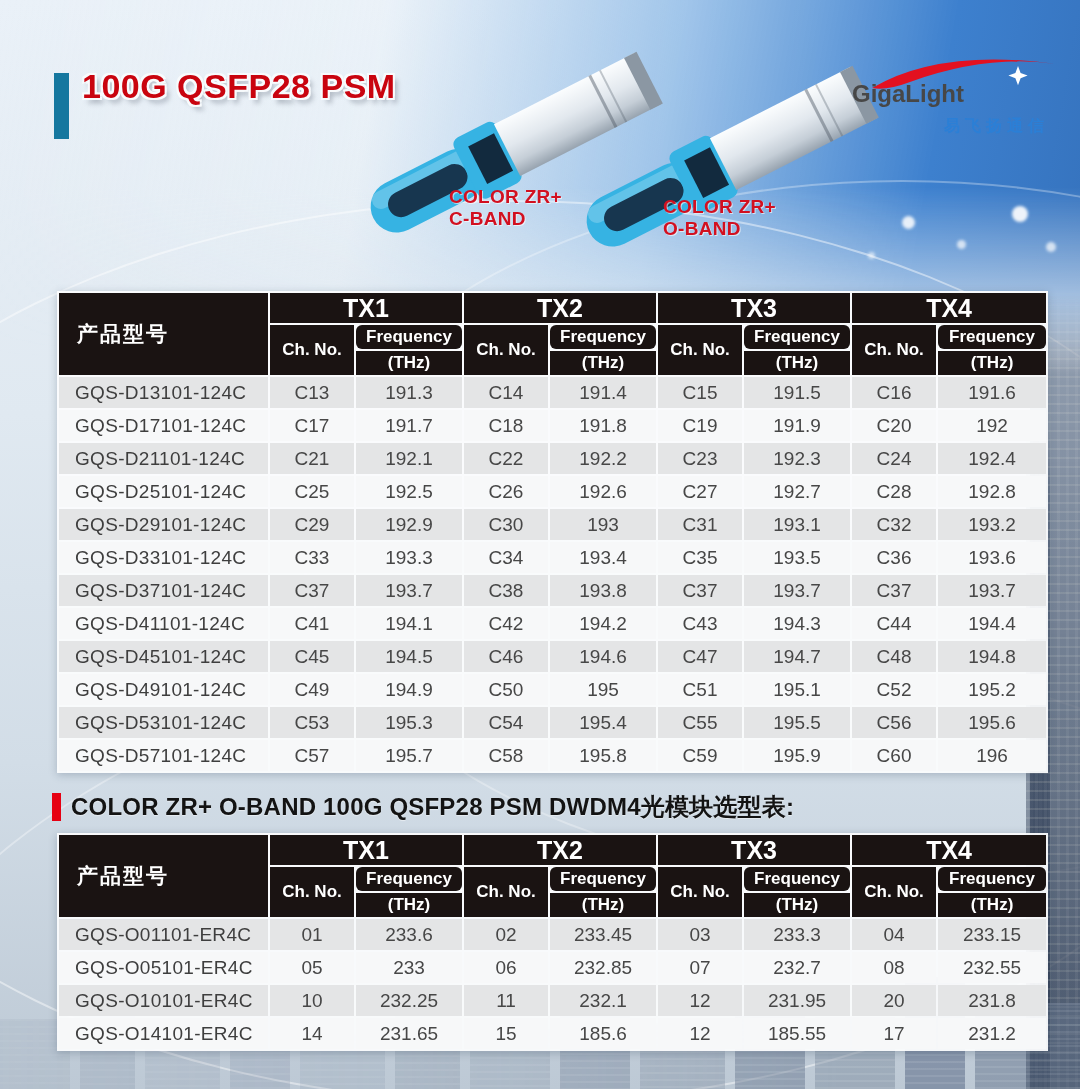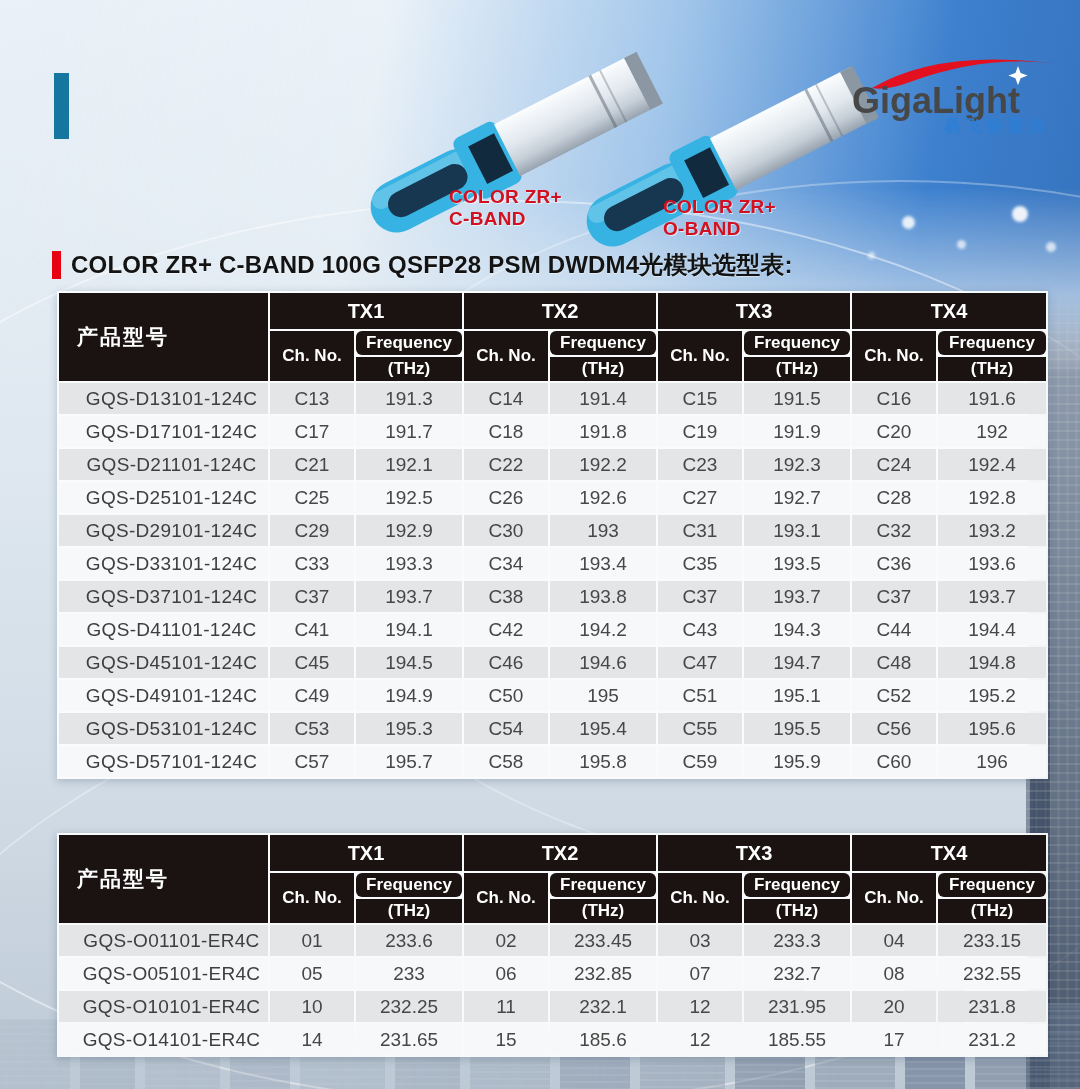--- a/index.html
+++ b/index.html
@@ -40,21 +40,21 @@
     mask-image:linear-gradient(180deg, transparent 0, #000 10%);
   }
   
   .hero-title { position:absolute; left:82px; top:68px; z-index:6;
     font-size:34px; font-weight:900; line-height:37px; color:#c9040f; letter-spacing:0.5px;
     text-shadow:-2px -2px 0 #f8fbfd, 2px -2px 0 #f8fbfd, -2px 2px 0 #f8fbfd, 2px 2px 0 #f8fbfd,
                 4px 5px 5px rgba(95,105,120,0.45); }
   .teal-bar { position:absolute; left:54px; top:73px; width:15px; height:66px; background:#15779f; z-index:6; }
   .logo { position:absolute; left:852px; top:52px; width:220px; z-index:6; }
   .logo-swoosh { position:absolute; left:18px; top:0; }
-  .logo-brand { position:absolute; left:0px; top:28px; font-size:36px; font-weight:800; color:#474747; letter-spacing:0px; }
+  .logo-brand { position:absolute; left:0px; top:28px; font-size:24px; font-weight:800; color:#474747; letter-spacing:0px; }
   .logo-cn { position:absolute; left:92px; top:64px; font-size:16px; font-weight:700; color:#2b7fd6; letter-spacing:5px; }
   .module-svg { position:absolute; z-index:5; }
   .m1 { left:352px; top:42px; }
   .m2 { left:568px; top:56px; }
   .mod-label { position:absolute; z-index:6; font-size:19px; font-weight:800; color:#d21020;
     line-height:22px; letter-spacing:0.3px; text-shadow:1px 1px 0 rgba(255,255,255,0.6); }
   .lab1 { left:449px; top:186px; }
   .lab2 { left:663px; top:196px; }
   
   .section-heading { position:absolute; left:52px; z-index:6; display:flex; align-items:center; gap:10px; }
@@ -62,26 +62,26 @@
   .red-bar { width:9px; height:28px; background:#e60012; flex:0 0 auto; }
   .sh-text { font-size:24px; font-weight:800; color:#131313; letter-spacing:0.2px;
     text-shadow:0 1px 1px rgba(255,255,255,0.5); white-space:nowrap; }
   
   .table-wrap { position:absolute; left:57px; z-index:6; }
   .tw1 { top:291px; } .tw2 { top:833px; }
   table.spec { border-collapse:separate; border-spacing:2px; background:rgba(251,252,253,0.95);
     table-layout:fixed; width:971px; box-shadow:0 2px 8px rgba(40,60,85,0.25); }
   table.spec th { background:#1a1312; color:#ffffff; font-weight:700; padding:0; }
   .th-model { font-size:21px; text-align:left; padding-left:18px !important; letter-spacing:2px; }
-  .th-group { font-size:20px; height:36px; }
+  .th-group { font-size:25px; height:30px; }
   .th-ch    { font-size:17px; }
   .th-freq  { font-size:17px; height:24px;border-radius:6px; }
   .th-thz   { font-size:17px; height:24px;margin-top:13px; }
   table.spec td { height:31px; text-align:center; font-size:19px; color:#474747; padding:0; }
-  table.spec td.model { text-align:center; padding-left:16px; color:#3e3e3e; letter-spacing:0.3px; }
+  table.spec td.model { text-align:left; padding-left:16px; color:#3e3e3e; letter-spacing:0.3px; }
   table.spec tbody tr:nth-child(odd) td { background:#e4e5e6; }
   table.spec tbody tr:nth-child(even) td { background:#f7f8f9; }
 </style>
 </head>
 <body>
 
 <div id="page">
 
   <div class="sky"></div>
   <div class="arc arc1"></div>
@@ -105,20 +105,21 @@
     <div class="b" style="left:560px;width:70px;height:92px;background-color:rgba(105,120,145,0.45)"></div>
     <div class="b" style="left:640px;width:85px;height:66px;background-color:rgba(120,135,155,0.4)"></div>
     <div class="b" style="left:735px;width:70px;height:102px;background-color:rgba(100,115,140,0.5)"></div>
     <div class="b" style="left:815px;width:80px;height:72px;background-color:rgba(115,130,150,0.42)"></div>
     <div class="b" style="left:905px;width:60px;height:112px;background-color:rgba(90,105,135,0.55)"></div>
     <div class="b" style="left:975px;width:105px;height:86px;background-color:rgba(100,115,140,0.5)"></div>
   </div>
 
   <div class="teal-bar"></div>
   <div class="hero-title">
+    <div>100G QSFP28 PSM</div>
   </div>
 
   <div class="logo">
     <svg class="logo-swoosh" width="200" height="40" viewBox="0 0 200 40">
       <path d="M2 36 Q70 -4 186 12 Q118 2 40 30 Q16 39 2 36 Z" fill="#e31120"></path>
       <path d="M148 14 l2.6 7 7 2.6 -7 2.6 -2.6 7 -2.6 -7 -7 -2.6 7 -2.6 z" fill="#ffffff"></path>
     </svg>
     <div class="logo-brand">GigaLight</div>
     <div class="logo-cn">易飞扬通信</div>
   </div>
@@ -167,24 +168,20 @@
   </svg>
   <div class="mod-label lab1">
     <div>COLOR ZR+</div>
     <div>C-BAND</div>
   </div>
   <div class="mod-label lab2">
     <div>COLOR ZR+</div>
     <div>O-BAND</div>
   </div>
 
-  <div class="section-heading sh1">
-    <div class="red-bar"></div>
-    <div class="sh-text">COLOR ZR+ C-BAND 100G QSFP28 PSM DWDM4光模块选型表:</div>
-  </div>
   <div class="table-wrap tw1">
     <table class="spec">
       <colgroup>
         <col style="width:209px">
           <col style="width:84px">
           <col style="width:106px">
         <col style="width:84px">
           <col style="width:106px">
           <col style="width:84px">
         <col style="width:106px">
@@ -346,20 +343,24 @@
             <td class="val">195.8</td>
             <td class="val">C59</td>
             <td class="val">195.9</td>
             <td class="val">C60</td>
             <td class="val">196</td>
           </tr>
         </tbody>
     </table>
   </div>
 
+  <div class="section-heading sh2">
+    <div class="red-bar"></div>
+    <div class="sh-text">COLOR ZR+ O-BAND 100G QSFP28 PSM DWDM4光模块选型表:</div>
+  </div>
   <div class="table-wrap tw2">
     <table class="spec">
       <colgroup>
         <col style="width:209px">
           <col style="width:84px">
           <col style="width:106px">
         <col style="width:84px">
           <col style="width:106px">
           <col style="width:84px">
         <col style="width:106px">

